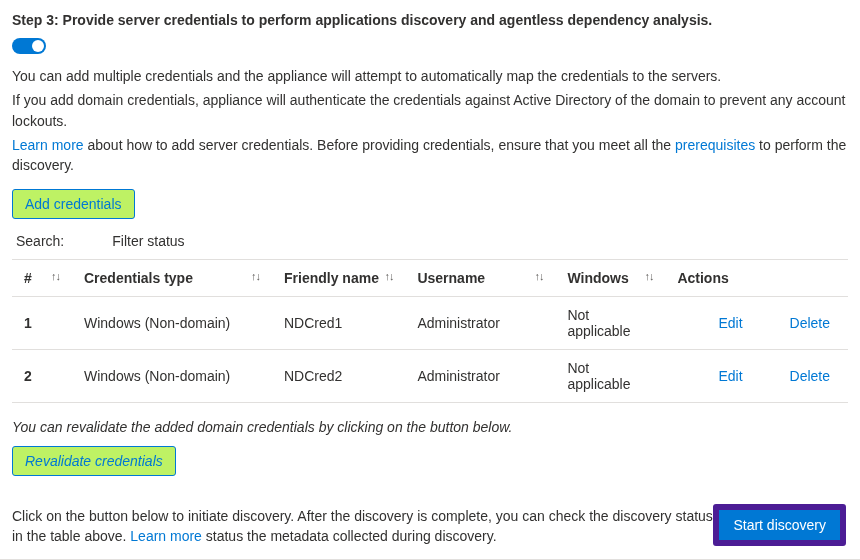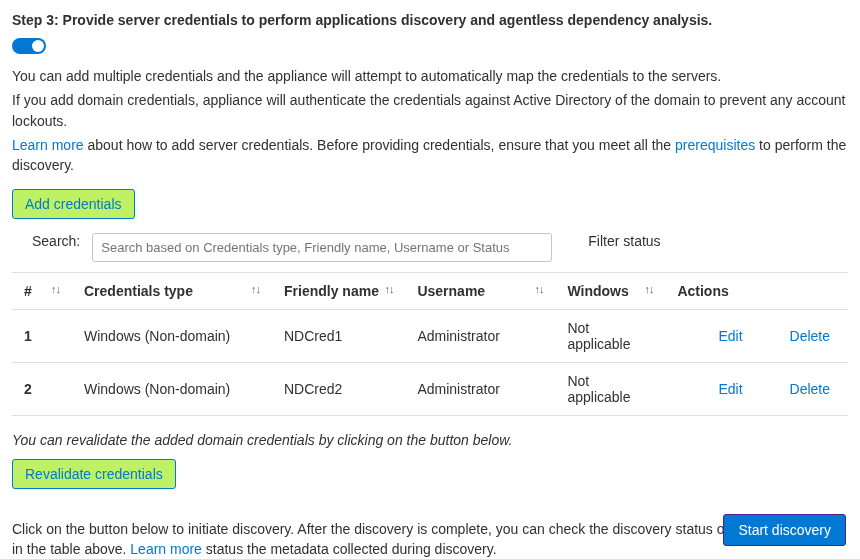--- a/index.html
+++ b/index.html
@@ -53,31 +53,31 @@
     background: #bef264;
     padding: 6px 12px;
     border-radius: 3px;
     font-size: 14px;
     cursor: pointer;
     margin: 10px 0 8px 0;
   }
   .btn-primary {
     background: #0078d4;
     color: #fff;
-    border: 1px solid #4c1d95;
+    border: 6px solid #4c1d95;
     padding: 7px 14px;
     border-radius: 3px;
     font-size: 14px;
     cursor: pointer;
   }
   .search-row {
     display: flex;
-    align-items: flex-start;
-    gap: 12px;
-    margin: 6px 0 10px 16px;
+    align-items: center;
+    gap: 24px;
+    margin: 6px 0 10px 0;
   }
   .search-label { margin-left: 4px; }
   .search-input {
     flex: 0 0 460px;
     border: 1px solid #c8c6c4;
     border-radius: 3px;
     padding: 6px 8px;
     font-size: 13px;
     color: #605e5c;
   }
@@ -147,21 +147,20 @@
 <p>You can add multiple credentials and the appliance will attempt to automatically map the credentials to the servers.</p>
 <p>If you add domain credentials, appliance will authenticate the credentials against Active Directory of the domain to prevent any account lockouts.</p>
 <p>
   <a class="link">Learn more</a><span> about how to add server credentials. Before providing credentials, ensure that you meet all the </span><a class="link">prerequisites</a><span> to perform the discovery.</span>
 </p>
 
 <button class="btn-outline">Add credentials</button>
 
 <div class="search-row">
   <span class="search-label">Search:</span>
-  <input class="search-input" type="text" placeholder="Search based on Credentials type, Friendly name, Username or Status" style="">
   <span class="filter-label">Filter status</span>
 </div>
 
 <table>
   <thead>
     <tr>
       <th class="col-num"><span>#</span><span class="sort">↑↓</span></th>
       <th class="col-type"><span>Credentials type</span><span class="sort">↑↓</span></th>
       <th><span>Friendly name</span><span class="sort">↑↓</span></th>
       <th class="col-user"><span>Username</span><span class="sort">↑↓</span></th>
@@ -187,21 +186,21 @@
       <td>Administrator</td>
       <td>Not applicable</td>
       <td>
         <span class="action-link">Edit</span><span class="action-link">Delete</span>
       </td>
     </tr>
   </tbody>
 </table>
 
 <p style="margin-top:14px;font-style:italic;">You can revalidate the added domain credentials by clicking on the button below.</p>
-<button class="btn-outline" style="margin-top:4px;">Revalidate credentials</button>
+<button class="btn-outline" style="margin-top:4px;font-style:italic;">Revalidate credentials</button>
 
 <p style="margin-top:22px;">
   <span>Click on the button below to initiate discovery. After the discovery is complete, you can check the discovery status of the Hyper-V hosts in the table above. </span><a class="link">Learn more</a><span> status the metadata collected during discovery.</span>
 </p>
 
 <div class="footer">
   <button class="btn-primary">Start discovery</button>
 </div>
 
 

